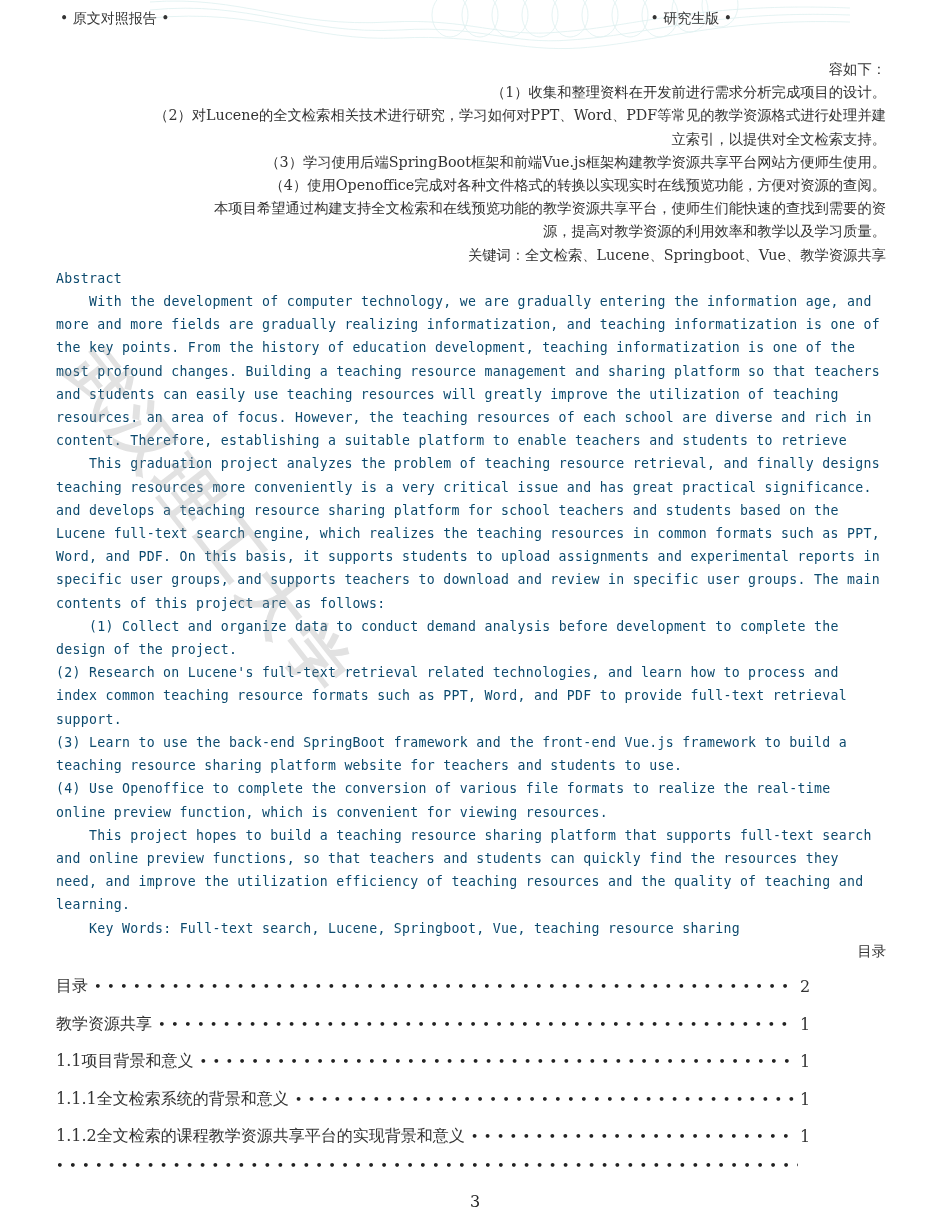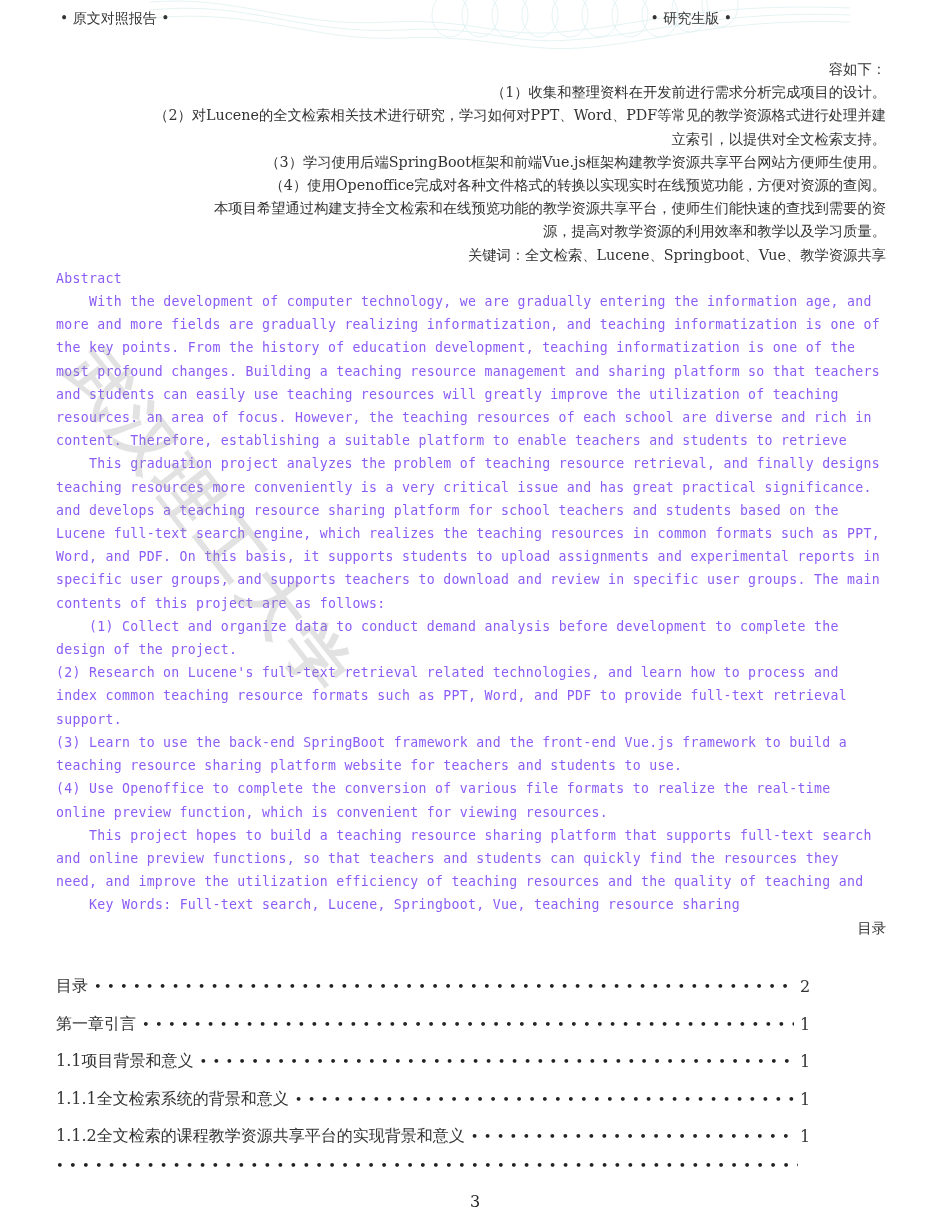--- a/index.html
+++ b/index.html
@@ -4,21 +4,21 @@
   <style>
     html, body { margin: 0; padding: 0; background: #ffffff; }
     body { width: 950px; height: 1230px; position: relative; overflow: hidden; }
     .page { position: absolute; left: 0; top: 0; width: 792px; height: 1230px; background: #ffffff; }
     .guilloche { position: absolute; left: 150px; top: -10px; width: 700px; height: 70px; pointer-events: none; }
     .hdr { position: absolute; top: 10px; font-family: "DejaVu Serif", serif; font-size: 14px; color: #333; }
     .hdr-left { left: 60px; }
     .hdr-right { right: 60px; text-align: right; }
     .body { position: absolute; left: 56px; top: 58px; width: 830px; color: #444; }
     .cn { font-family: "DejaVu Serif", serif; font-size: 14.3px; line-height: 23.2px; color: #333; white-space: nowrap; text-align: right; }
-    .en { font-family: "DejaVu Sans Mono", "Liberation Mono", monospace; font-size: 13.2px; line-height: 23.2px; color: #8b5cf6; white-space: nowrap; letter-spacing: 0.3px; }
+    .en { font-family: "DejaVu Sans Mono", "Liberation Mono", monospace; font-size: 13.2px; line-height: 23.2px; color: #0c4a6e; white-space: nowrap; letter-spacing: 0.3px; }
     .indent { padding-left: 33px; }
     .indent-s { padding-left: 4px; }
     .toc { position: absolute; left: 56px; top: 968px; width: 760px; }
     .toc-row { display: flex; align-items: center; height: 37.5px; font-family: "DejaVu Serif", serif; font-size: 16px; color: #333; }
     .toc-label { white-space: nowrap; }
     .toc-dots { flex: 1; overflow: hidden; white-space: nowrap; color: #222; letter-spacing: 5.3px; font-size: 13px; margin: 0 6px; }
     .toc-page { width: 16px; text-align: left; font-size: 16px; }
     .toc-tail { position: absolute; left: 56px; top: 1158px; width: 742px; overflow: hidden; white-space: nowrap; color: #222; letter-spacing: 5.3px; font-size: 13px; font-family: "DejaVu Serif", serif; }
     .pageno { position: absolute; left: 0; width: 950px; top: 1192px; text-align: center; font-family: "DejaVu Serif", serif; font-size: 16px; color: #222; }
     .watermark { position: absolute; left: 115px; top: 330px; font-family: "DejaVu Sans", sans-serif; font-size: 64px; color: rgba(150,150,150,0.28); transform: rotate(52deg); transform-origin: 0 0; white-space: nowrap; letter-spacing: 6px; pointer-events: none; font-weight: bold; }
@@ -80,33 +80,34 @@
     <div class="en">(2) Research on Lucene's full-text retrieval related technologies, and learn how to process and</div>
     <div class="en">index common teaching resource formats such as PPT, Word, and PDF to provide full-text retrieval</div>
     <div class="en">support.</div>
     <div class="en">(3) Learn to use the back-end SpringBoot framework and the front-end Vue.js framework to build a</div>
     <div class="en">teaching resource sharing platform website for teachers and students to use.</div>
     <div class="en">(4) Use Openoffice to complete the conversion of various file formats to realize the real-time</div>
     <div class="en">online preview function, which is convenient for viewing resources.</div>
     <div class="en indent">This project hopes to build a teaching resource sharing platform that supports full-text search</div>
     <div class="en">and online preview functions, so that teachers and students can quickly find the resources they</div>
     <div class="en">need, and improve the utilization efficiency of teaching resources and the quality of teaching and</div>
+    <div class="en">learning.</div>
     <div class="en indent">Key Words: Full-text search, Lucene, Springboot, Vue, teaching resource sharing</div>
 
     <div class="cn">目录</div>
   </div>
 
   <div class="toc">
     <div class="toc-row">
       <span class="toc-label">目录</span>
       <span class="toc-dots">••••••••••••••••••••••••••••••••••••••••••••••••••••••••••••••••••••••••••••••••••••••••••••••••••••••••••••••••••••••••</span>
       <span class="toc-page">2</span>
     </div>
     <div class="toc-row">
-      <span class="toc-label">第一章引言</span>
+      <span class="toc-label">教学资源共享</span>
       <span class="toc-dots">••••••••••••••••••••••••••••••••••••••••••••••••••••••••••••••••••••••••••••••••••••••••••••••••••••••••••••••••••••••••</span>
       <span class="toc-page">1</span>
     </div>
     <div class="toc-row">
       <span class="toc-label">1.1项目背景和意义 </span>
       <span class="toc-dots">••••••••••••••••••••••••••••••••••••••••••••••••••••••••••••••••••••••••••••••••••••••••••••••••••••••••••••••••••••••••</span>
       <span class="toc-page">1</span>
     </div>
     <div class="toc-row">
       <span class="toc-label">1.1.1全文检索系统的背景和意义 </span>

